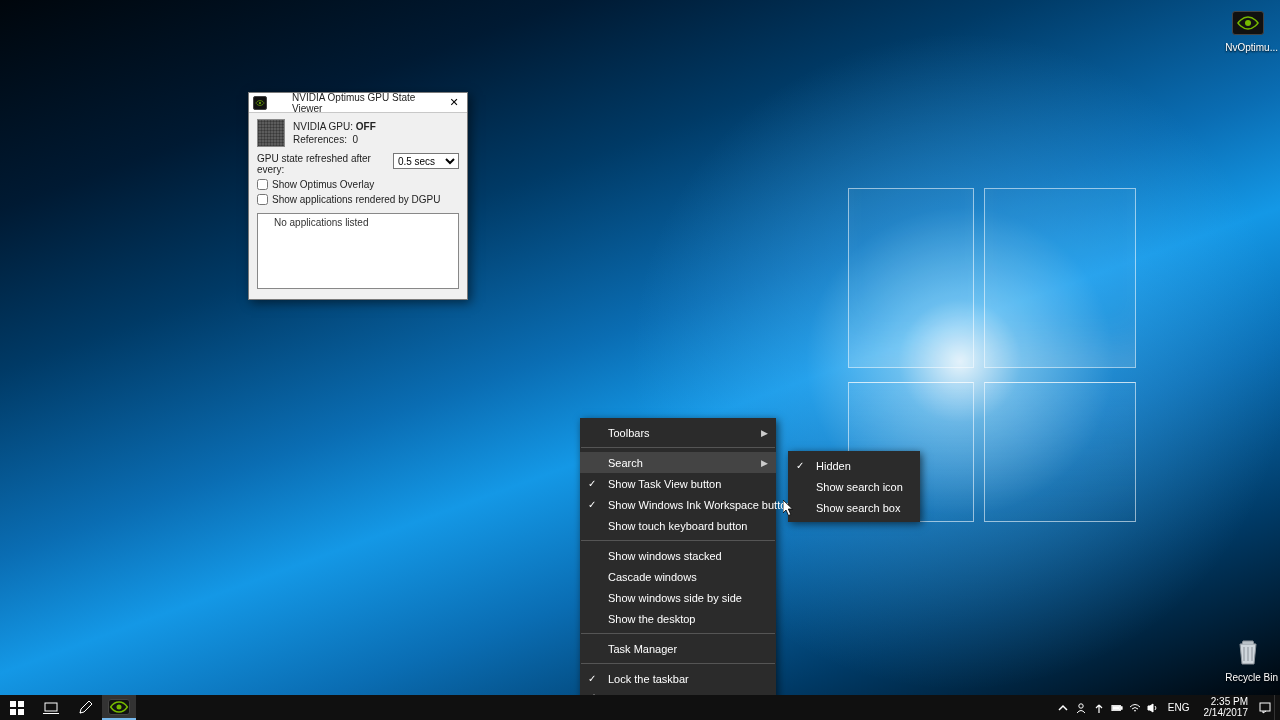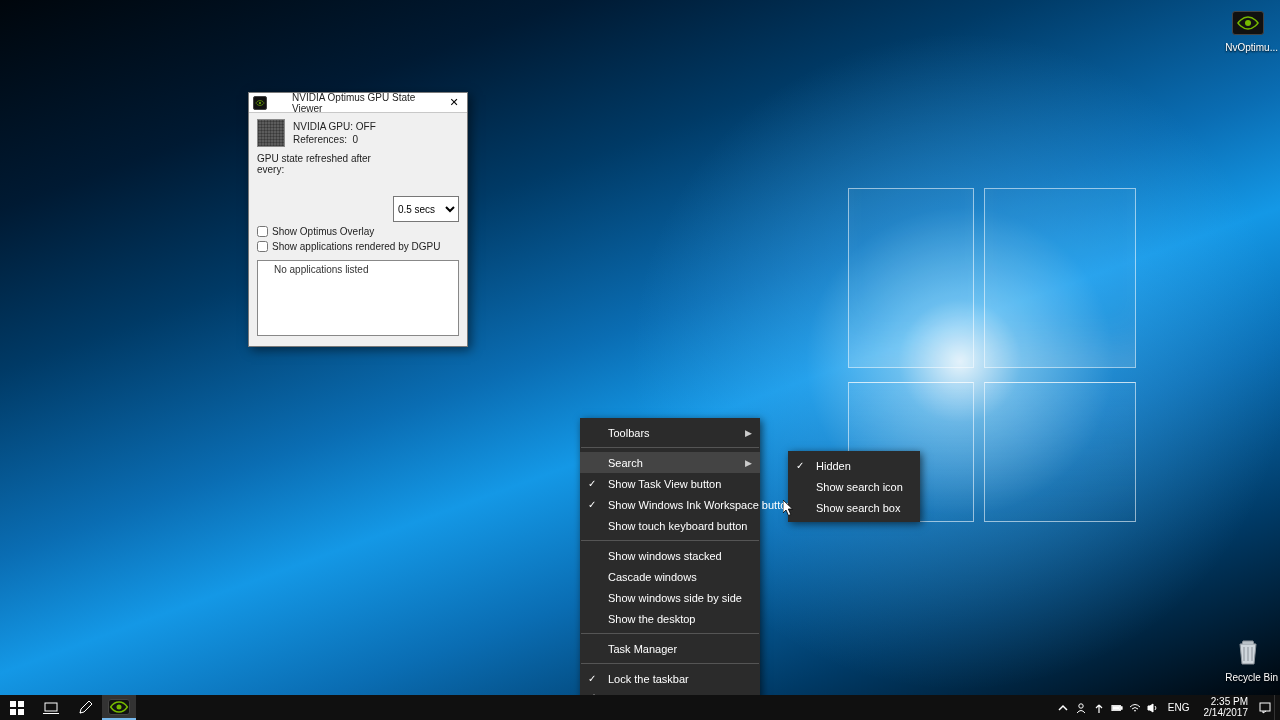--- a/index.html
+++ b/index.html
@@ -34,37 +34,37 @@
 .win .t-ic svg { width:10px; height:8px; }
 .win .t-txt { font-size: 10px; color: #222; flex: 1; margin-left: 21px; }
 .win .close { width: 20px; height: 16px; text-align: center; line-height: 14px; font-size: 11px; cursor: default; }
 .win .body { padding: 6px 8px 10px; }
 .win .hdr { display: flex; align-items: center; gap: 8px; margin-bottom: 6px; }
 .win .chip { width: 28px; height: 28px; border: 1px solid #888; background:
   repeating-linear-gradient(0deg,#777 0 1px,#999 1px 3px),
   repeating-linear-gradient(90deg,#777 0 1px,#999 1px 3px);
   background-blend-mode: multiply; }
 .win .hdr-txt { font-size: 10px; color:#222; line-height: 1.35; }
-.win .hdr-txt .off { font-weight: normal; }
+.win .hdr-txt .off { font-weight: bold; }
 .win .row { font-size: 10px; color:#222; display:flex; align-items:flex-start; gap:4px; margin-top:3px; }
-.win select { font-size: 10px; height: 26px; border:1px solid #777; background:#fff; width: 72px; margin-top: 43px; }
+.win select { font-size: 10px; height: 16px; border:1px solid #777; background:#fff; width: 72px; }
 .win .cb { display:flex; align-items:center; gap:4px; font-size:10px; color:#222; margin-top:4px; }
 .win .cb input { width:11px; height:11px; }
 .win .list { margin-top:8px; border:1px solid #888; background:#fff; height:76px; padding:3px 16px; font-size:10px; color:#333; }
 
 
 .menu { position:absolute; background:#2b2b2b; color:#fff; font-size:11px; padding:4px 0; box-shadow:2px 2px 8px rgba(0,0,0,0.6); }
 .menu .item { display:flex; align-items:center; height:21px; padding:0 24px 0 28px; white-space:nowrap; position:relative; }
 .menu .item:hover, .menu .item.hi { background:#444; }
 .menu .item .arrow { position:absolute; right:8px; font-size:9px; color:#ccc; }
 .menu .item .chk { position:absolute; left:8px; font-size:10px; }
 .menu .item .gear { position:absolute; left:8px; width:12px; height:12px; }
 .menu .sep { height:1px; background:#555; margin:4px 1px; }
 
-.menu.main { left:580px; top:418px; width:180px; }
+.menu.main { left:580px; top:418px; width:196px; }
 .menu.sub { left:788px; top:451px; width:132px; }
 
 .cursor { position:absolute; left:783px; top:500px; width:12px; height:18px; z-index:50; }
 
 
 .taskbar { position:absolute; left:0; right:0; bottom:0; height:25px; background:#101010; display:flex; align-items:center; }
 .tb-left { display:flex; align-items:center; height:100%; }
 .tb-btn { width:34px; height:100%; display:flex; align-items:center; justify-content:center; }
 .tb-btn svg { fill:#fff; }
 .tb-app { width:34px; height:100%; display:flex; align-items:center; justify-content:center; }

